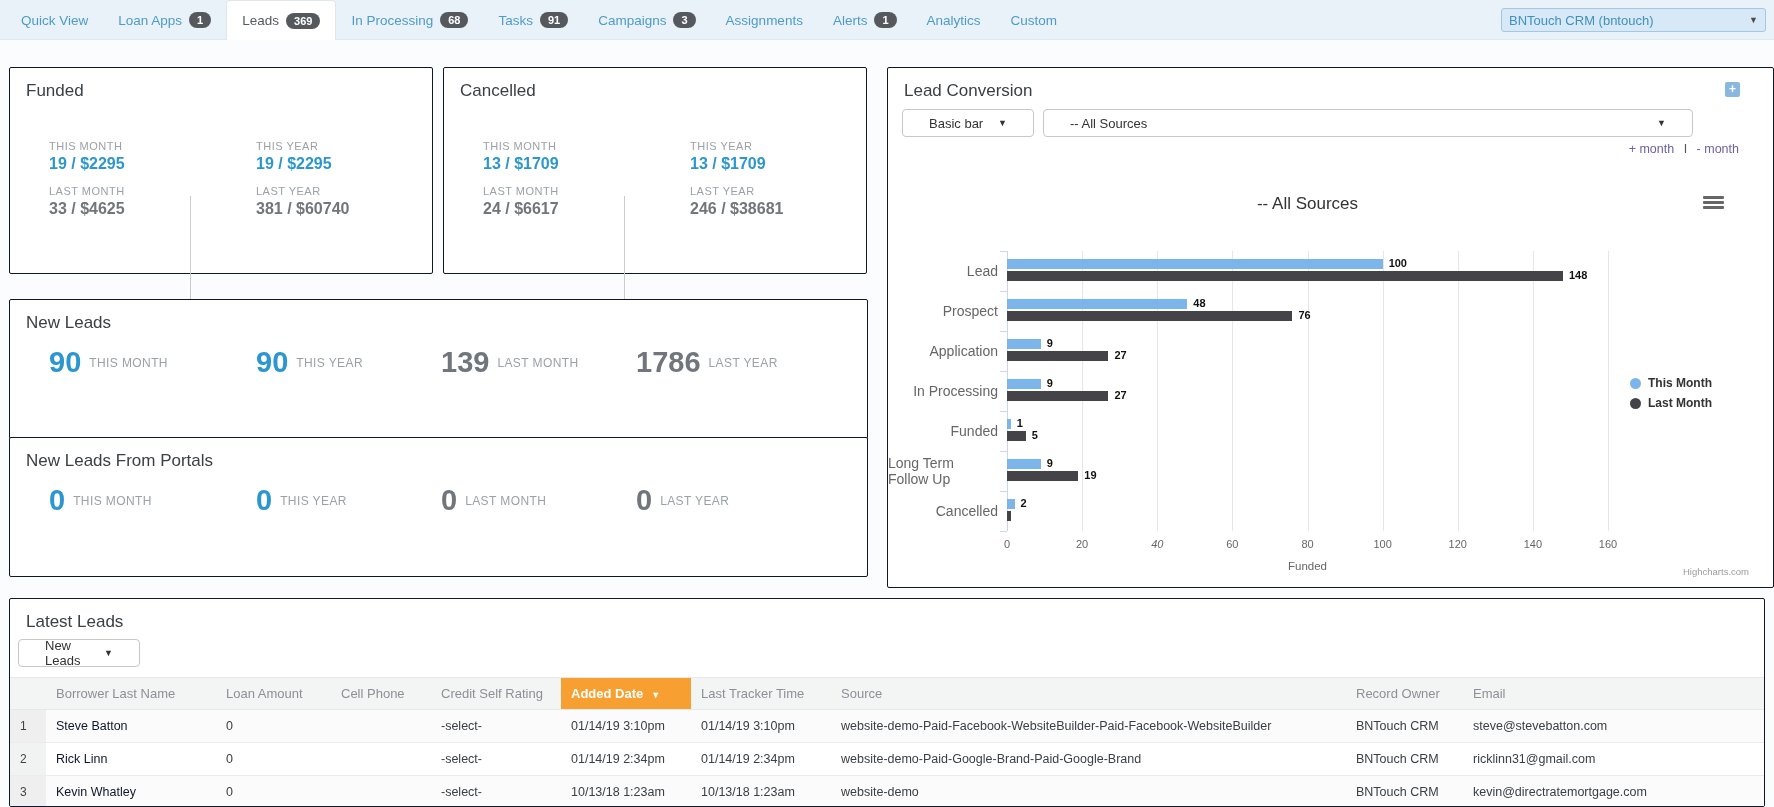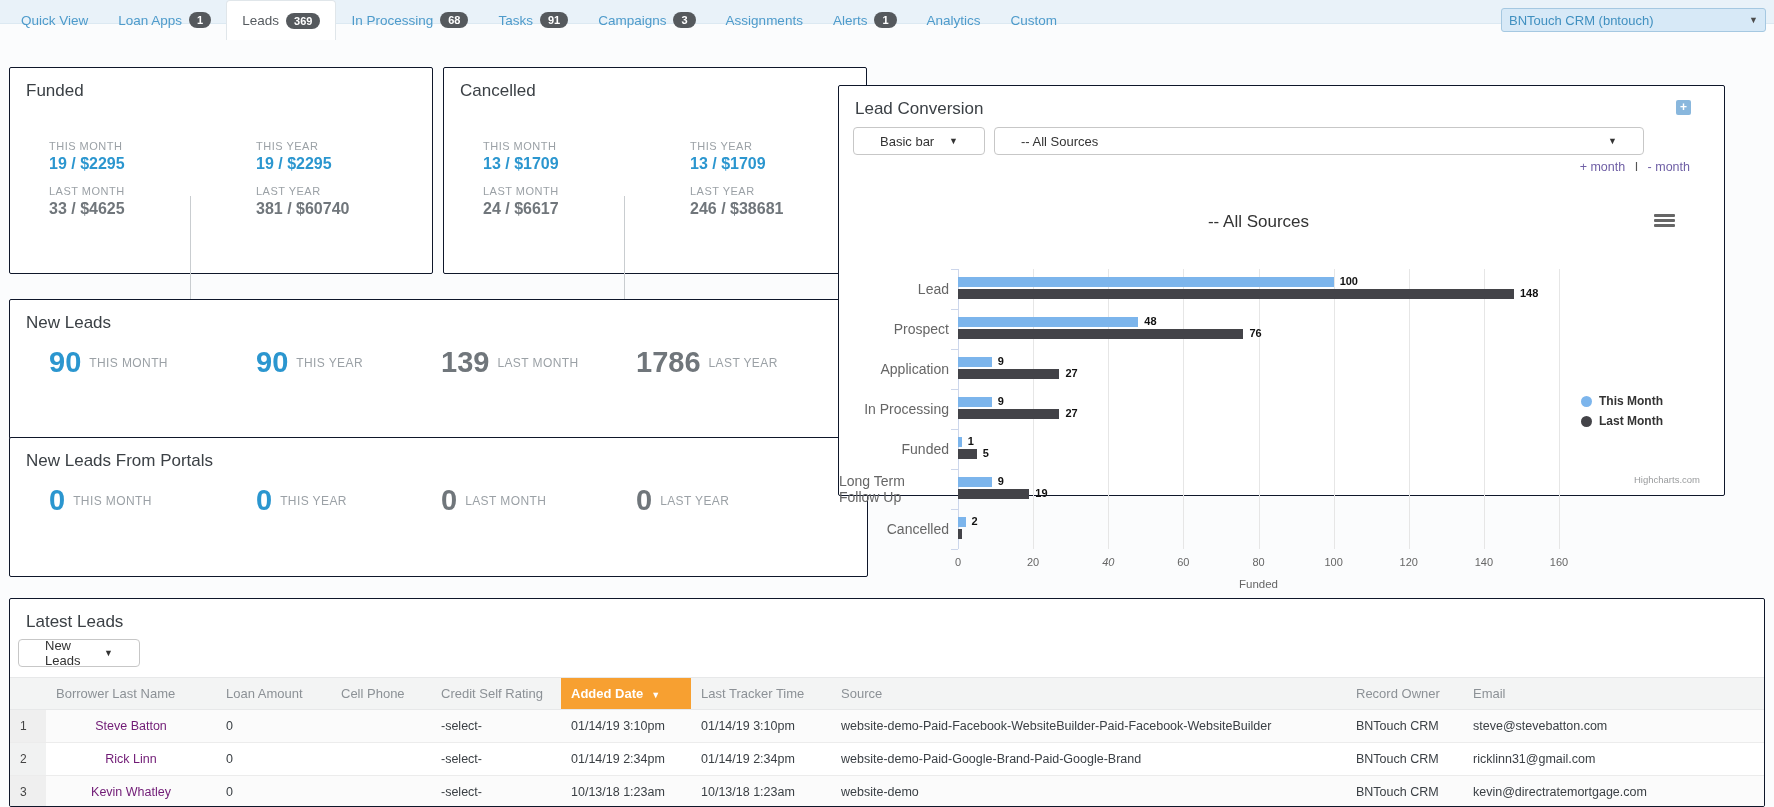--- a/index.html
+++ b/index.html
@@ -1,35 +1,35 @@
 <!DOCTYPE html>
 <html><head>
 <meta charset="utf-8">
 <style>
   * { margin:0; padding:0; box-sizing:border-box; }
   html,body { width:1774px; height:807px; overflow:hidden; }
   body { font-family:"Liberation Sans","DejaVu Sans",sans-serif; background:#fbfcfd; color:#3b4045; }
   #page { position:relative; width:1774px; height:807px; }
 
   
-  #navbar { position:absolute; left:0; top:0; width:1774px; height:24px; background:#e9f2f9; border-bottom:1px solid #dce9f2; }
+  #navbar { position:absolute; left:0; top:0; width:1774px; height:40px; background:#e9f2f9; border-bottom:1px solid #dce9f2; }
   #nav-tabs { display:flex; align-items:stretch; height:40px; padding-left:6px; }
   .tab { display:flex; align-items:center; gap:7px; padding:0 15px; font-size:13.5px; color:#4e9bcb; cursor:pointer; white-space:nowrap; }
   .tab.active { background:#ffffff; border:1px solid #e0e6ea; border-bottom:none; border-radius:4px 4px 0 0; color:#555a5f; }
   .badge { background:#55595d; color:#fff; font-size:11px; font-weight:bold; line-height:16px; padding:0 8px; border-radius:9px; }
   .acct-select { position:absolute; right:8px; top:8px; width:265px; height:24px; background:#d7e9f7; border:1px solid #a5c8e1; border-radius:3px; color:#4090c0; font-size:13px; display:flex; align-items:center; justify-content:space-between; padding:0 7px; cursor:pointer; }
   .acct-select .arrow { font-size:9px; color:#4c4c4c; }
 
   
   .panel { position:absolute; background:#fff; border:1px solid #0f172a; border-radius:2px; }
   .panel-title { font-size:17px; color:#3b4045; padding:13px 16px 0 16px; }
 
   #panel-funded    { left:9px;   top:67px;  width:424px;  height:207px; }
   #panel-cancelled { left:443px; top:67px;  width:424px;  height:207px; }
-  #panel-conversion{ left:838px; top:67px;  width:887px;  height:411px;margin-top:18px; }
+  #panel-conversion{ left:887px; top:67px;  width:887px;  height:521px; }
   #panel-newleads  { left:9px;   top:299px; width:859px;  height:140px; }
   #panel-portals   { left:9px;   top:437px; width:859px;  height:140px; }
   #panel-latest    { left:9px;   top:598px; width:1756px; height:209px; overflow:hidden; }
 
   
   .duo-wrap { position:absolute; left:0; top:0; width:100%; height:100%; }
   .duo-col { position:absolute; top:126px; }
   .duo-col.c0 { left:39px; }
   .duo-col.c1 { left:246px; }
   .duo-divider { position:absolute; left:180px; top:128px; width:1px; height:104px; background:#c9cdd0; }
@@ -81,21 +81,21 @@
   
   #sel-view { left:8px; top:40px; width:122px; }
   #leads-table { position:absolute; left:0; top:78px; width:1756px; border-collapse:collapse; table-layout:fixed; }
   #leads-table th { height:32px; background:#f3f4f4; color:#8c9196; font-weight:normal; font-size:13px; text-align:left; padding:0 10px; border:1px solid #e7e8e9; border-left:none; border-right:none; white-space:nowrap; overflow:hidden; }
   #leads-table th.sorted { background:#f7a031; color:#fff; font-weight:bold; }
   #leads-table th.sorted .sort-arrow { font-size:9px; margin-left:8px; }
   #leads-table td { height:33px; font-size:12.5px; color:#3b4045; padding:0 10px; border-bottom:1px solid #ececec; white-space:nowrap; overflow:hidden; }
   #leads-table td.numcell { background:#f1f2f2; color:#444; font-size:12px; }
   #leads-table tr.odd td { background:#fbfbfb; }
   #leads-table tr.odd td.numcell { background:#efefef; }
-  #leads-table td.name { color:#701a75; cursor:pointer;text-align:center; }
+  #leads-table td.name { color:#0f172a; cursor:pointer; }
 </style>
 </head>
 <body>
 
 <div id="page">
 
   <div id="navbar">
     <div id="nav-tabs">
         <div class="tab">
           <span>Quick View</span>

